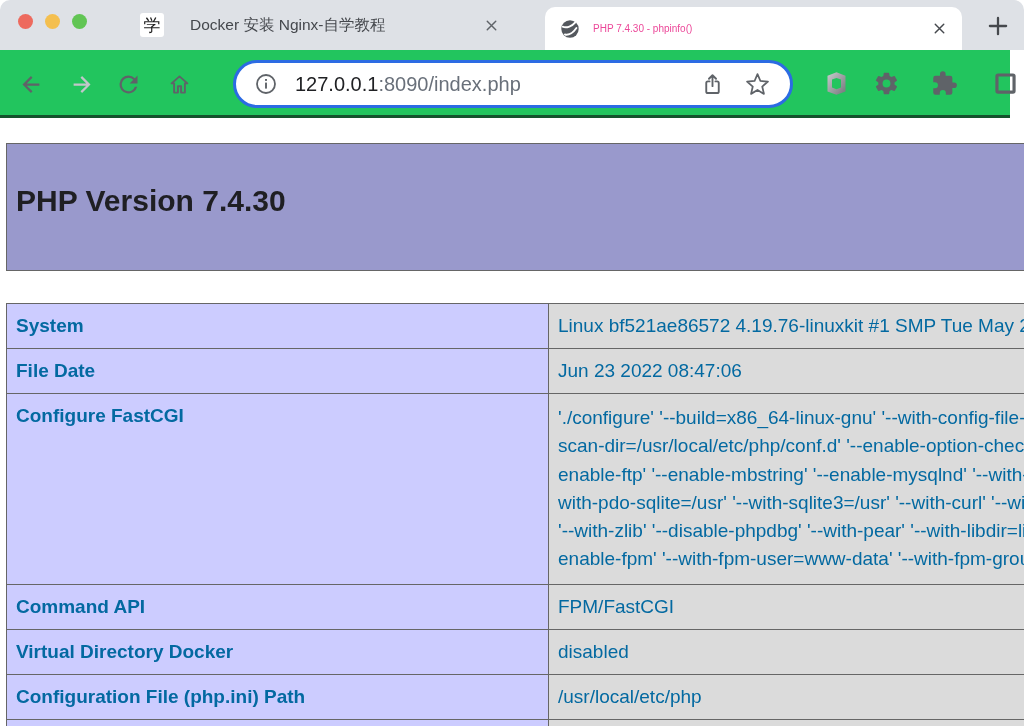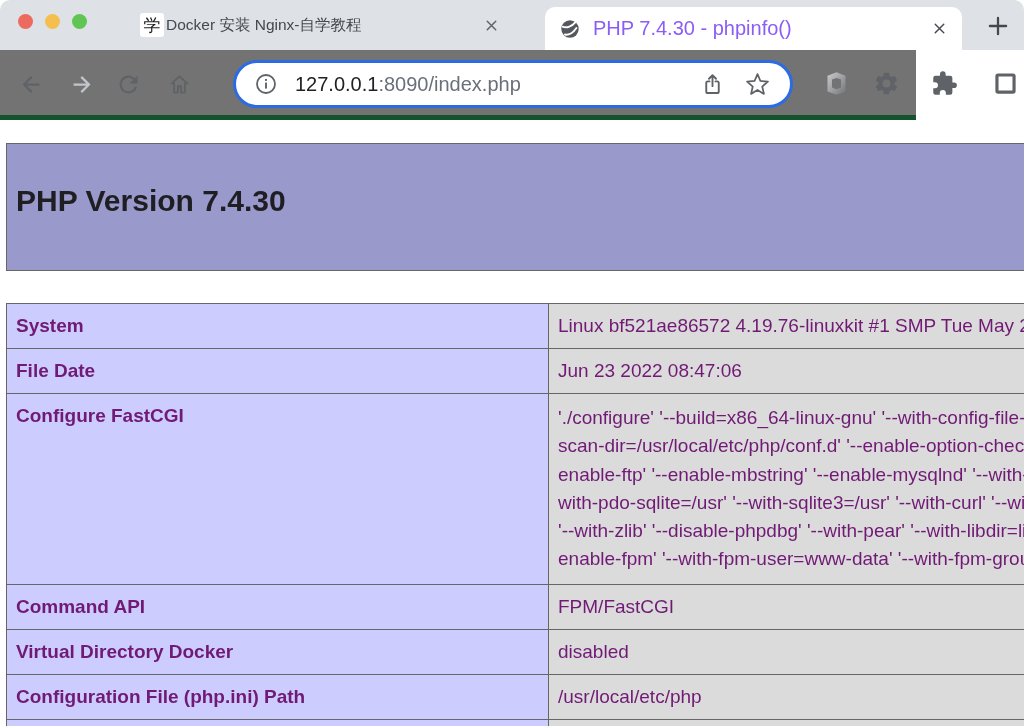--- a/index.html
+++ b/index.html
@@ -14,50 +14,50 @@
   .traffic{position:absolute;left:18px;top:14px;display:flex;gap:12px;}
   .light{width:15px;height:15px;border-radius:50%;}
   .light.red{background:var(--mac-red);}
   .light.yellow{background:var(--mac-yellow);}
   .light.green{background:var(--mac-green);}
   .tab-inactive{position:absolute;left:140px;top:0;width:360px;height:50px;
     display:flex;align-items:center;}
   .favicon-xue{width:24px;height:24px;background:#ffffff;border-radius:3px;
     display:flex;align-items:center;justify-content:center;
     font-size:17px;line-height:1;color:#1a1a1a;flex:0 0 auto;}
-  .tab-inactive .t-title{margin-left:2px;font-size:15.5px;color:#45484d;
+  .tab-inactive .t-title{margin-left:26px;font-size:15.5px;color:#45484d;
     white-space:nowrap;overflow:hidden;flex:1 1 auto;}
   .tab-close{width:17px;height:17px;flex:0 0 auto;cursor:pointer;margin-left:8px;}
   .tab-active{position:absolute;left:545px;top:7px;width:417px;height:43px;
     background:#ffffff;border-radius:10px 10px 0 0;display:flex;align-items:center;
     padding:0 14px;box-sizing:border-box;}
-  .tab-active .t-title{margin-left:12px;font-size:20px;color:#8b5cf6;
+  .tab-active .t-title{margin-left:12px;font-size:10px;color:#ec4899;
     white-space:nowrap;overflow:hidden;flex:1 1 auto;}
   .newtab{position:absolute;left:985px;top:13px;width:26px;height:26px;cursor:pointer;}
   
-  .toolbar{position:absolute;left:0;top:50px;width:916px;height:65px;
-    background:#737373;border-bottom:5px solid #14532d;}
+  .toolbar{position:absolute;left:0;top:50px;width:1010px;height:65px;
+    background:#22c55e;border-bottom:3px solid #14532d;}
   .navbtn{position:absolute;width:27px;height:27px;top:21px;cursor:pointer;}
   .omnibox{position:absolute;left:233px;top:10px;width:560px;height:48px;
     box-sizing:border-box;border:3px solid var(--accent-blue);border-radius:26px;
     background:#ffffff;display:flex;align-items:center;cursor:text;}
   .omni-info{width:24px;height:24px;margin-left:18px;flex:0 0 auto;}
   .urltext{margin-left:17px;font-size:20px;white-space:nowrap;flex:1 1 auto;overflow:hidden;}
   .urltext .host{color:#202124;}
   .urltext .tail{color:#69707a;}
   .omni-act{width:25px;height:25px;flex:0 0 auto;margin-right:20px;cursor:pointer;}
   .extbtn{position:absolute;width:27px;height:27px;top:20px;cursor:pointer;}
   
   .php-banner{position:absolute;left:6px;top:143px;width:1200px;height:128px;
     box-sizing:border-box;background:var(--banner-bg);border:1px solid var(--table-border);}
   .php-banner h1{margin:40px 0 0 9px;font-size:30px;font-weight:bold;color:#1f1f23;}
   table.phpinfo{position:absolute;left:6px;top:303px;width:1400px;
     border-collapse:collapse;table-layout:fixed;}
   table.phpinfo td{border:1px solid var(--table-border);font-size:19px;
-    padding:10px 9px;vertical-align:top;color:#701a75;line-height:24px;}
+    padding:10px 9px;vertical-align:top;color:#0369a1;line-height:24px;}
   td.cell-label{width:524px;background:var(--label-bg);font-weight:bold;}
   td.cell-value{background:var(--value-bg);white-space:pre;overflow:hidden;}
   td.cell-value.multiline{line-height:28.3px;}
   svg{display:block;}
 </style>
 </head>
 <body>
 
 <div class="tabstrip">
   <div class="traffic">

